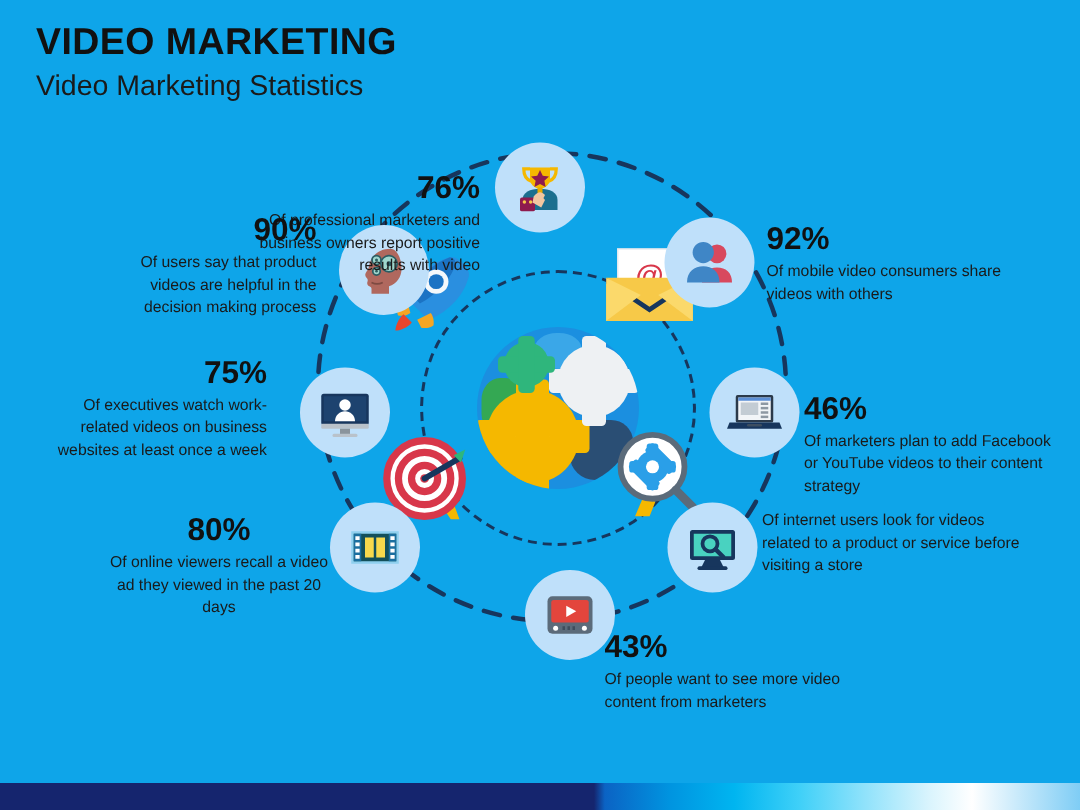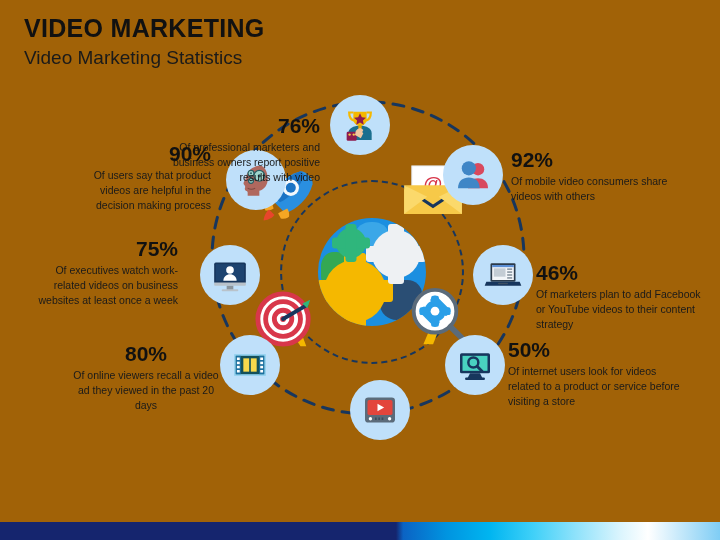--- a/index.html
+++ b/index.html
@@ -3,21 +3,21 @@
 <meta charset="utf-8">
 <style>
   * { margin:0; padding:0; box-sizing:border-box; }
   html,body { width:720px; height:540px; }
   body {
     font-family:"Liberation Sans", sans-serif;
     background:#f1f1f1;
     position:relative;
     overflow:hidden;
   }
-  #slide { position:absolute; inset:0; background:#a16207; }
+  #slide { position:absolute; inset:0; background:#0ea5e9; }
 
   
   #title {
     position:absolute; left:24px; top:14px;
     font-size:25px; font-weight:bold; letter-spacing:.3px; color:#111;
   }
   #subtitle {
     position:absolute; left:24px; top:47px;
     font-size:19px; font-weight:normal; color:#1a1a1a;
   }
@@ -316,23 +316,26 @@
   <div class="stat ra" id="stat-75">
     <div class="pct">75%</div>
     <div class="desc">Of executives watch work-related videos on business websites at least once a week</div>
   </div>
 
   <div class="stat ra" id="stat-80">
     <div class="pct">80%</div>
     <div class="desc">Of online viewers recall a video ad they viewed in the past 20 days</div>
   </div>
 
+  <div class="stat la" id="stat-43">
+    <div class="pct">43%</div>
+    <div class="desc">Of people want to see more video content from marketers</div>
+  </div>
 
   <div class="stat la" id="stat-50">
-    <div class="pct">50%</div>
     <div class="desc">Of internet users look for videos related to a product or service before visiting a store</div>
   </div>
 
   <div class="stat la" id="stat-46">
     <div class="pct">46%</div>
     <div class="desc">Of marketers plan to add Facebook or YouTube videos to their content strategy</div>
   </div>
 
   <div class="stat la" id="stat-92">
     <div class="pct">92%</div>

